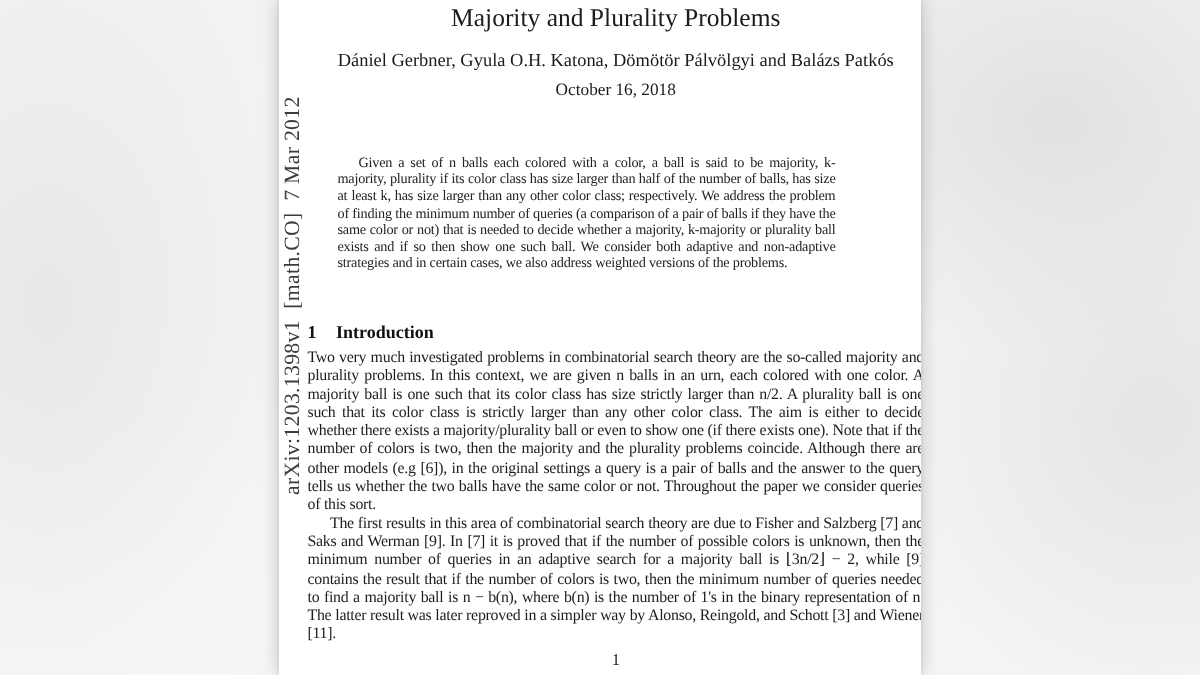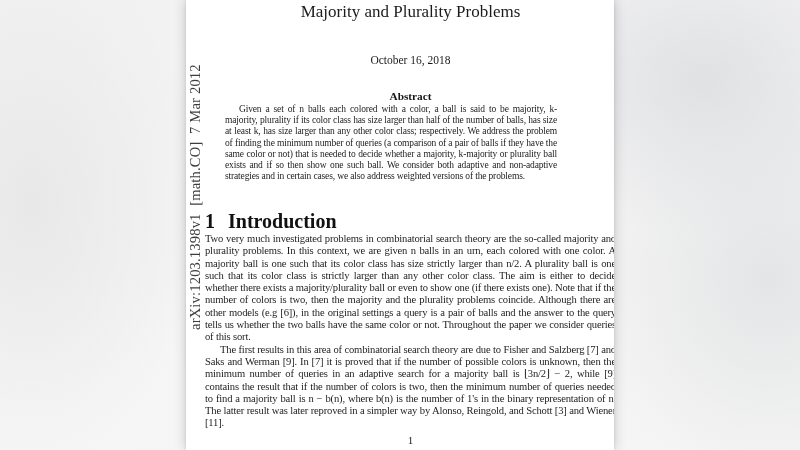--- a/index.html
+++ b/index.html
@@ -42,21 +42,21 @@
     position:absolute; top:90px; left:0; width:100%;
     font-size:11.3px; font-weight:bold; text-align:center; color:#161616; line-height:13px;
   }
   .abstract-body {
     position:absolute; top:104px; left:20px; width:332px;
     font-size:9.5px; line-height:11.2px; text-align:justify; color:#222;
     letter-spacing:-0.15px; text-indent:14px;
   }
   .section-head {
     position:absolute; top:212px; left:0; width:100%;
-    font-size:20px; font-weight:bold; color:#111; line-height:19px;
+    font-size:12px; font-weight:bold; color:#111; line-height:19px;
   }
   .sec-title { margin-left:13px; }
   .body-block { position:absolute; top:233px; left:0; width:411px; }
   .body-block p {
     margin:0; font-size:10.6px; line-height:12.3px; text-align:justify;
     color:#1d1d1d; letter-spacing:-0.18px;
   }
   .body-block p.indent { text-indent:15px; }
   .page-number {
     position:absolute; bottom:4px; left:0; width:100%;
@@ -68,24 +68,24 @@
 
 <div class="stage">
   <div class="page">
 
     <div class="arxiv-side">arXiv:1203.1398v1  [math.CO]  7 Mar 2012</div>
 
     <div class="content">
 
       <h1 class="title">Majority and Plurality Problems</h1>
 
+      <div class="authors">Dániel Gerbner, Gyula O.H. Katona, Dömötör Pálvölgyi and Balázs Patkós</div>
 
       <div class="date">October 16, 2018</div>
 
-      <div class="abstract-head">Abstract</div>
 
       <div class="abstract-body">Given a set of n balls each colored with a color, a ball is said to be majority, k-majority, plurality if its color class has size larger than half of the number of balls, has size at least k, has size larger than any other color class; respectively. We address the problem of finding the minimum number of queries (a comparison of a pair of balls if they have the same color or not) that is needed to decide whether a majority, k-majority or plurality ball exists and if so then show one such ball. We consider both adaptive and non-adaptive strategies and in certain cases, we also address weighted versions of the problems.</div>
 
       <div class="section-head">
         <span class="sec-num">1</span><span class="sec-title">Introduction</span>
       </div>
 
       <div class="body-block">
         <p>Two very much investigated problems in combinatorial search theory are the so-called majority and plurality problems. In this context, we are given n balls in an urn, each colored with one color. A majority ball is one such that its color class has size strictly larger than n/2. A plurality ball is one such that its color class is strictly larger than any other color class. The aim is either to decide whether there exists a majority/plurality ball or even to show one (if there exists one). Note that if the number of colors is two, then the majority and the plurality problems coincide. Although there are other models (e.g [6]), in the original settings a query is a pair of balls and the answer to the query tells us whether the two balls have the same color or not. Throughout the paper we consider queries of this sort.</p>
         <p class="indent">The first results in this area of combinatorial search theory are due to Fisher and Salzberg [7] and Saks and Werman [9]. In [7] it is proved that if the number of possible colors is unknown, then the minimum number of queries in an adaptive search for a majority ball is ⌊3n/2⌋ − 2, while [9] contains the result that if the number of colors is two, then the minimum number of queries needed to find a majority ball is n − b(n), where b(n) is the number of 1's in the binary representation of n. The latter result was later reproved in a simpler way by Alonso, Reingold, and Schott [3] and Wiener [11].</p>

